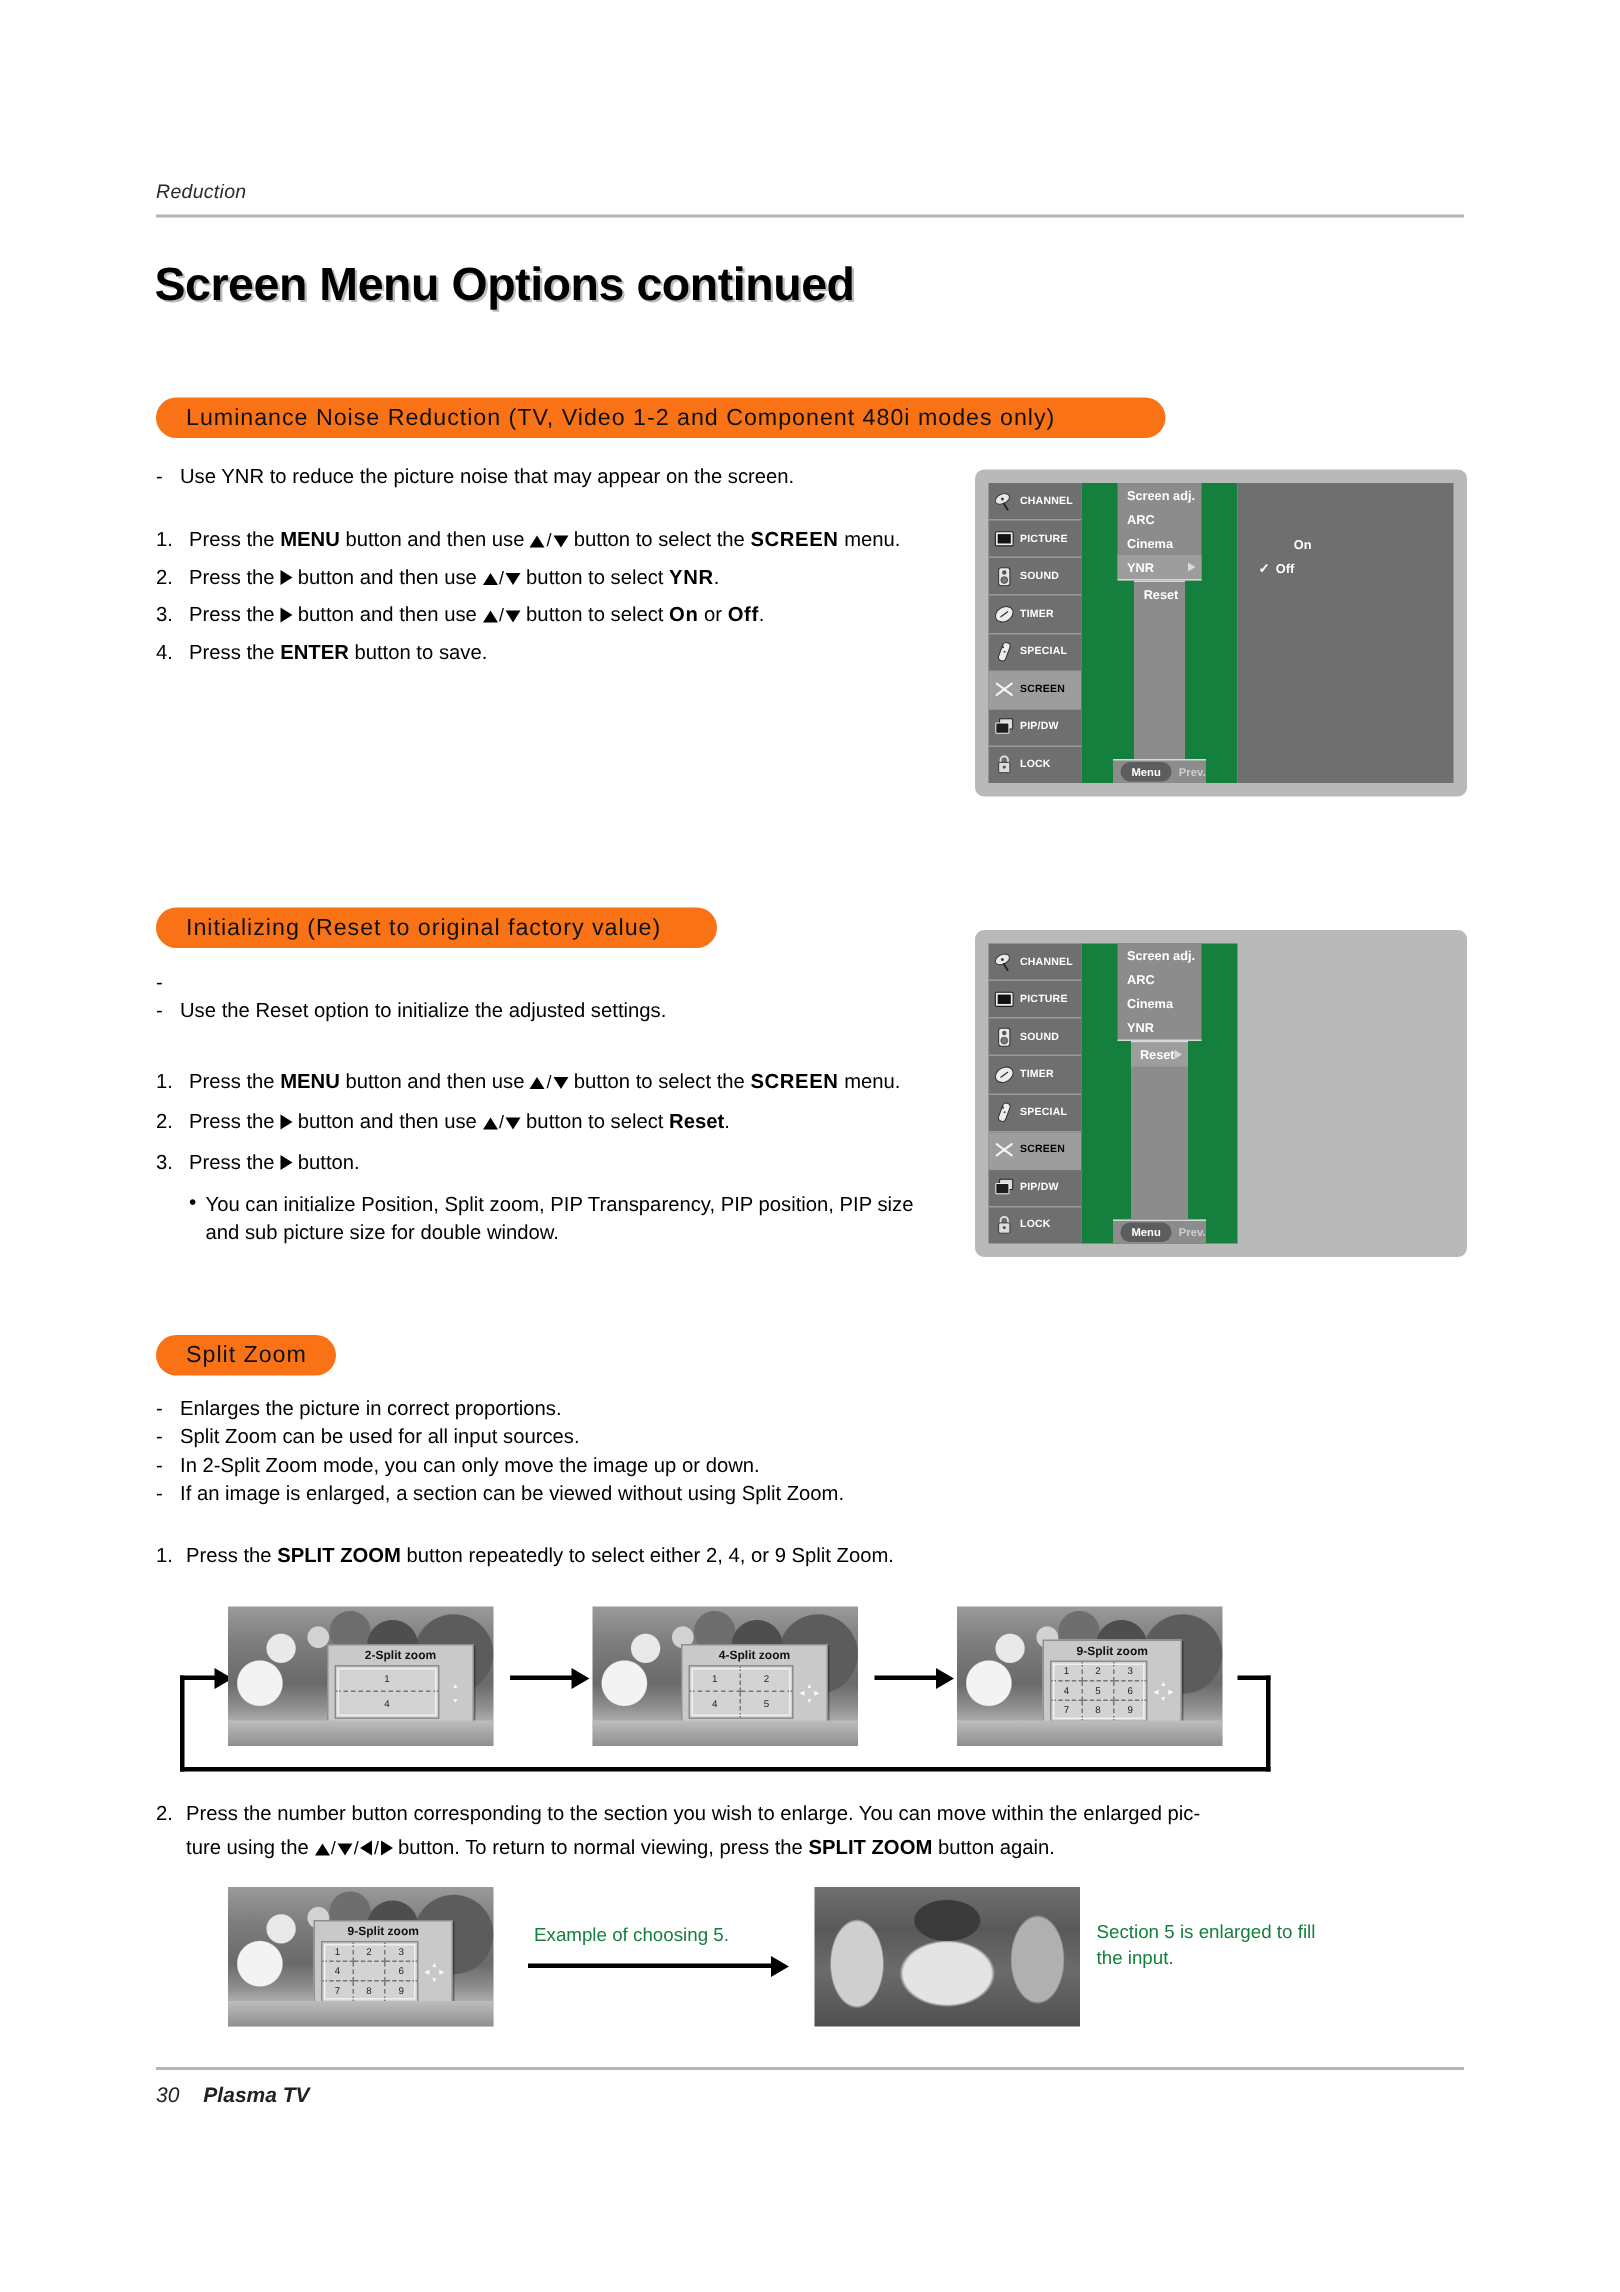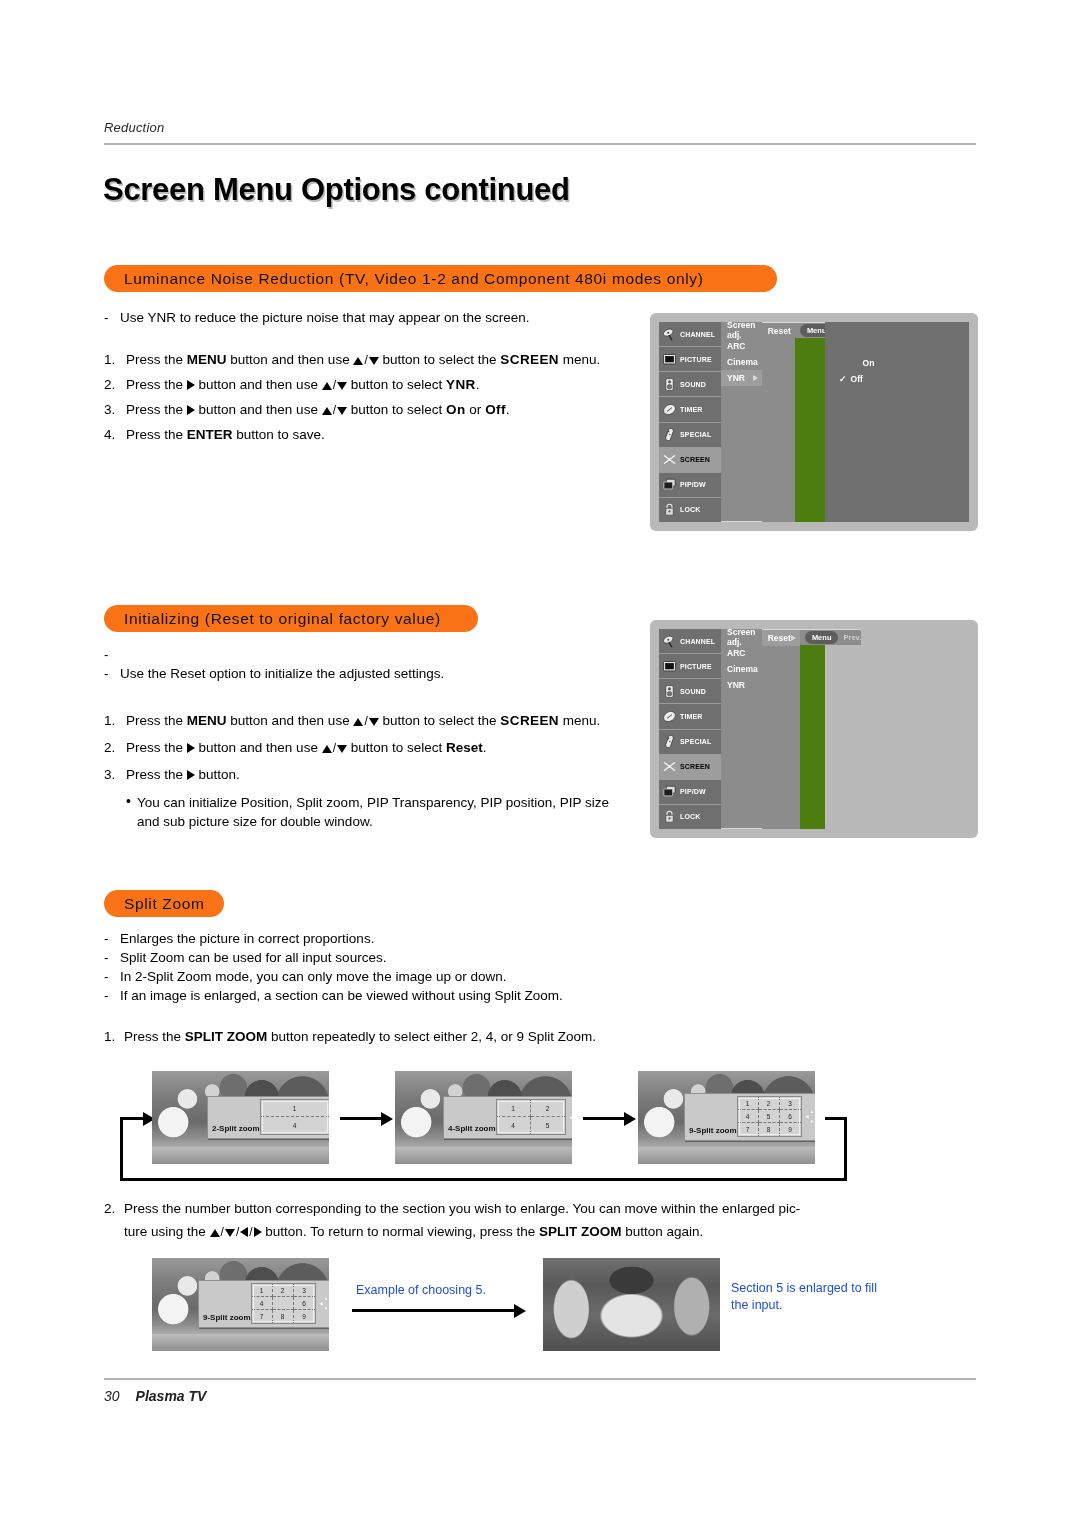--- a/index.html
+++ b/index.html
@@ -85,21 +85,21 @@
     display:flex; align-items:center; gap:3px;
     padding-left:3px;
     border-bottom:1px solid #9b9b9b;
     color:#ffffff;
     font-size:7px; font-weight:bold; letter-spacing:.15px;
   }
   .osd-side-item:last-child { border-bottom:none; }
   .osd-side-item.sel { background:#9d9d9d; color:#000; }
   .osd-ic { width:15px; height:15px; flex:none; display:block; }
 
-  .osd-mid { width:104px; flex:none; display:flex; flex-direction:row; background:#4d7c0f; }
+  .osd-mid { width:104px; flex:none; display:flex; flex-direction:column; background:#15803d;align-items:center; }
   .osd-mid-top { background:#8c8c8c; border-bottom:1px solid #d8d8d8; }
   .osd-row {
     height:16px; display:flex; align-items:center;
     padding:0 4px 0 6px;
     color:#ffffff; font-size:8.5px; font-weight:bold;
   }
   .osd-row.hl { background:#9d9d9d; color:#fff; justify-content:space-between; }
   .osd-row .arw {
     width:0; height:0; border-top:3.5px solid transparent;
     border-bottom:3.5px solid transparent; border-left:5px solid #d9d9d9;
@@ -135,22 +135,23 @@
       linear-gradient(180deg,#9a9a9a 0%,#7d7d7d 26%,#6a6a6a 55%,#8e8e8e 72%,#b9b9b9 86%,#9d9d9d 100%);
     overflow:hidden;
   }
   .photo::after {
     content:""; position:absolute; left:0; right:0; bottom:0; height:18%;
     background:linear-gradient(180deg,#bdbdbd,#8f8f8f);
   }
   .zoom-box {
     position:absolute; background:#c9c9c9; border:1px solid #8f8f8f;
     box-shadow:1px 1px 0 rgba(0,0,0,.35);
-    display:flex; flex-direction:row; align-items:flex-end;
+    display:flex; flex-direction:column; align-items:center;
     padding:2px 4px 3px 4px;
+    margin-left:11px;
   }
   .zoom-title { font-size:8px; font-weight:bold; color:#111; margin-bottom:2px; white-space:nowrap; }
   .zoom-body { display:flex; align-items:center; gap:3px; }
   .zoom-grid {
     display:grid; background:#d3d3d3;
     border:1px solid #8a8a8a; outline:1px solid #efefef; outline-offset:-3px;
   }
   .zoom-grid .cell {
     display:flex; align-items:center; justify-content:center;
     font-size:6.5px; color:#222;
@@ -184,21 +185,21 @@
   .line-v { position:absolute; width:3px; background:#000; }
   .line-h { position:absolute; height:3px; background:#000; }
 
   
   .foot-rule { position:absolute; left:104px; top:1378px; width:872px; height:2px; background:#b4b4b4; }
   .foot-text {
     position:absolute; left:104px; top:1388px;
     font-size:14px; font-style:italic; font-weight:bold; color:#222;
   }
   .foot-text .pg { margin-right:16px; font-weight:normal; }
-  .cap { position:absolute; font-size:12.5px; line-height:17px; color:#1d4ed8; }
+  .cap { position:absolute; font-size:12.5px; line-height:17px; color:#15803d; }
 </style>
 </head>
 <body>
 
 <div class="page">
 
   <div class="running-head">Reduction</div>
   <div class="head-rule"></div>
   <div class="page-title">Screen Menu Options continued</div>
 

